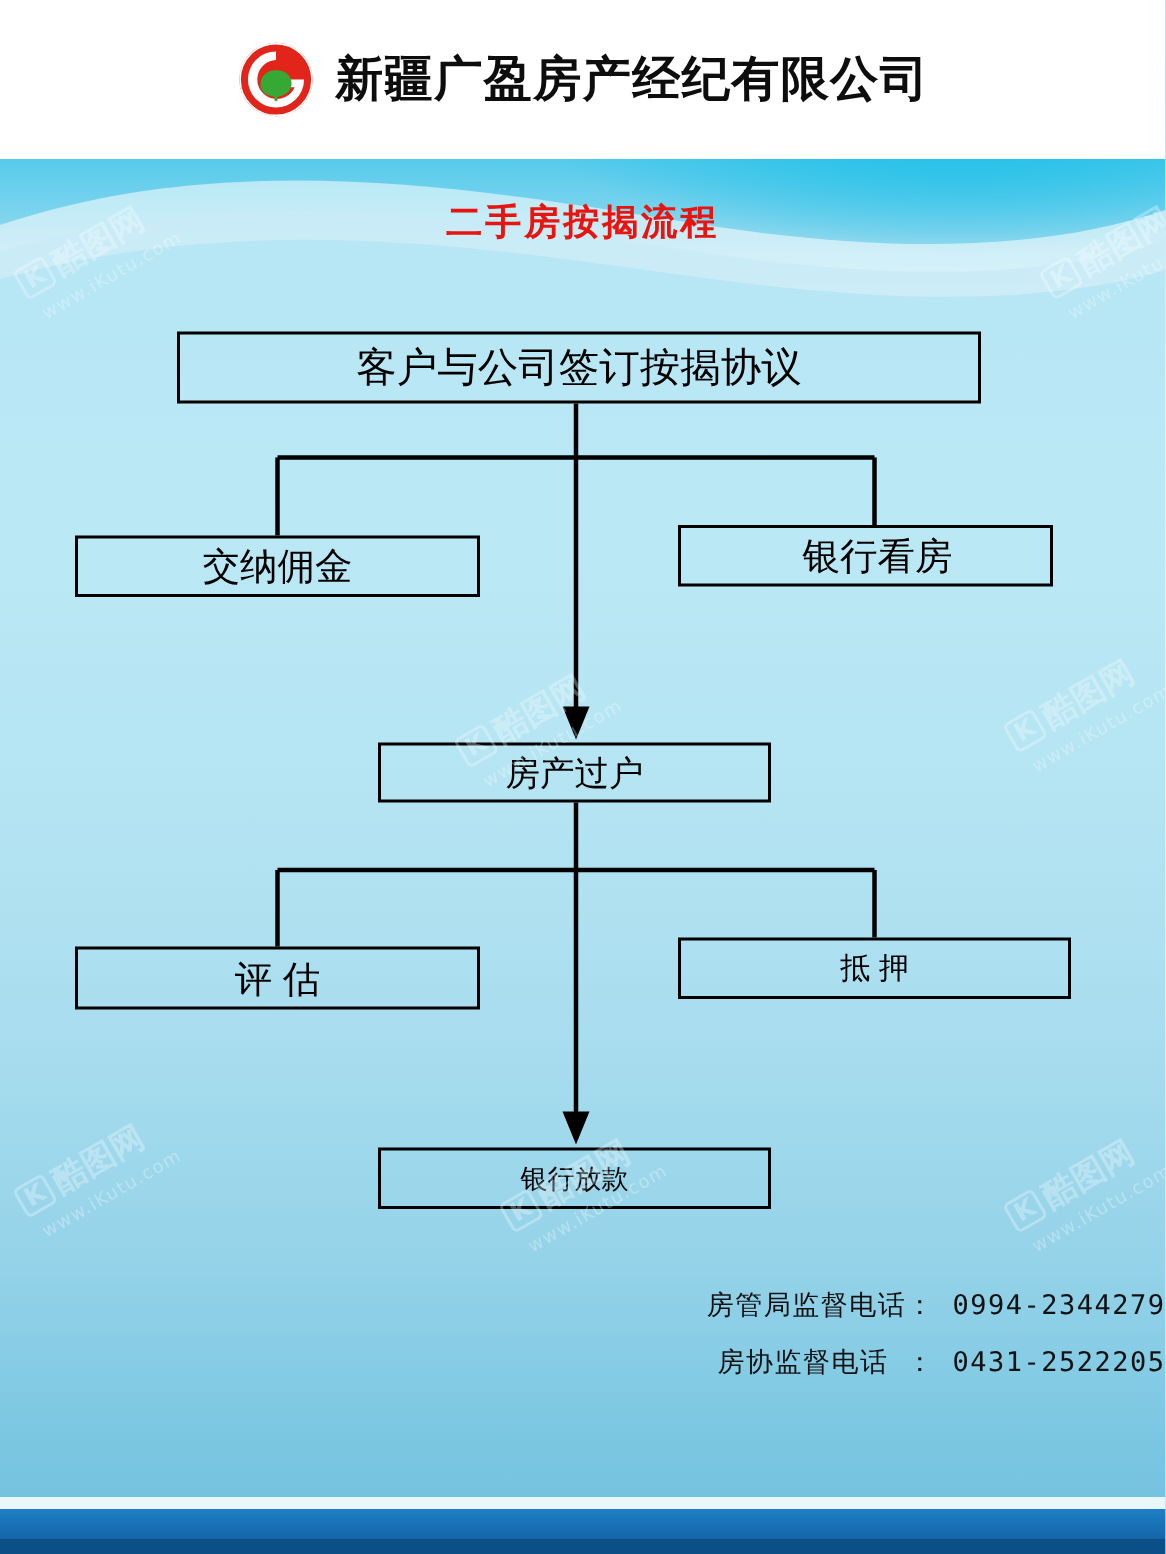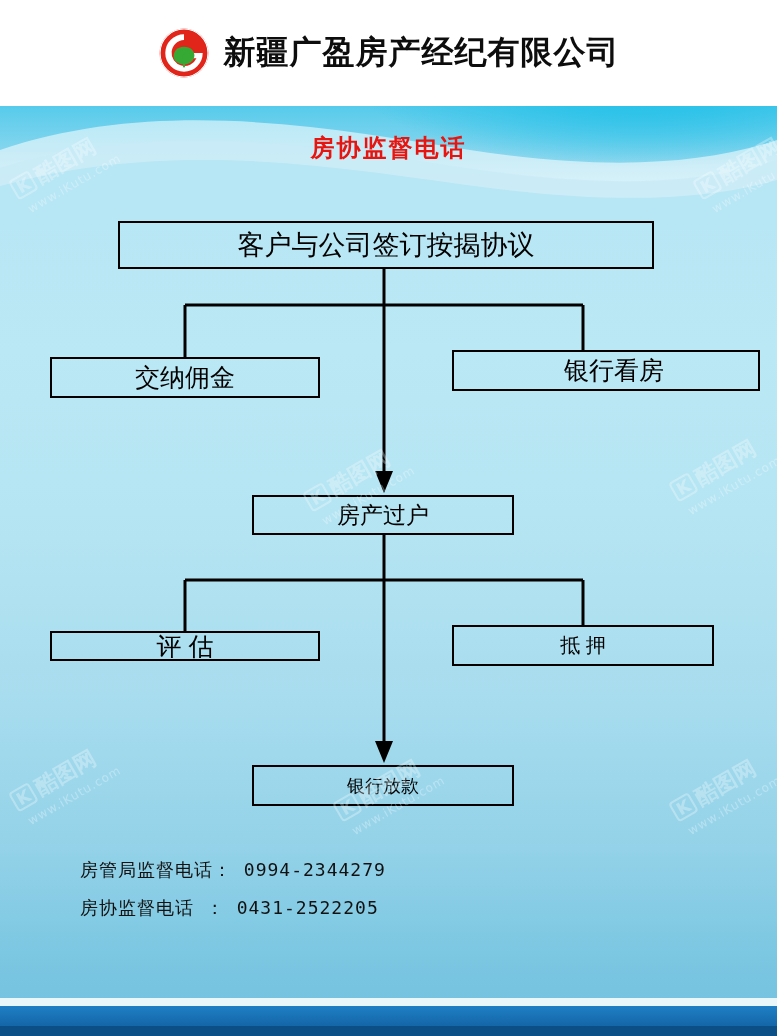--- a/index.html
+++ b/index.html
@@ -126,32 +126,32 @@
     width: 536px; height: 48px;
     font-size: 27px;
   }
   .n-commission {
     left: 50px; top: 162px;
     width: 270px; height: 41px;
     font-size: 25px;
   }
   .n-bankvisit {
     left: 452px; top: 155px;
-    width: 308px; height: 41px;
+    width: 250px; height: 41px;
     font-size: 25px;
     padding-left: 16px;
   }
   .n-transfer {
     left: 252px; top: 300px;
     width: 262px; height: 40px;
     font-size: 23px;
   }
   .n-appraisal {
     left: 50px; top: 436px;
-    width: 270px; height: 30px;
+    width: 270px; height: 42px;
     font-size: 25px;
   }
   .n-mortgage {
     left: 452px; top: 430px;
     width: 262px; height: 41px;
     font-size: 20px;
   }
   .n-loan {
     left: 252px; top: 570px;
     width: 262px; height: 41px;
@@ -162,21 +162,21 @@
     left: 0; top: 0;
     width: 777px; height: 650px;
   }
 
   
   .contacts {
     position: absolute;
     left: 0; top: 858px;
     width: 777px;
     z-index: 6;
-    text-align: left;
+    text-align: right;
     padding-left: 80px;
     box-sizing: border-box;
   }
   .contact-line {
     font-family: "DejaVu Sans Mono", monospace;
     font-size: 18px;
     color: #111;
     letter-spacing: 1px;
     margin-bottom: 14px;
     white-space: nowrap;
@@ -267,21 +267,21 @@
       <circle cx="50" cy="50" r="46" fill="none" stroke="#ffffff" stroke-width="2"></circle>
       <path d="M50 6 a44 44 0 0 1 0 88 a44 44 0 0 1 0 -88" fill="#e1251b"></path>
       <path d="M50 14 A36 36 0 1 0 86 50 L58 50 L58 60 L74 60 A25 25 0 1 1 50 25 Z" fill="#ffffff"></path>
       <path d="M50 38 c-14 0 -20 10 -20 18 c0 10 9 16 20 16 c11 0 20 -7 20 -17 c0 -9 -7 -17 -20 -17 z" fill="#36a935"></path>
       <path d="M50 44 c-8 1 -13 7 -13 14 c0 7 6 12 13 12 c7 0 13 -5 13 -12 c0 -7 -5 -13 -13 -14 z" fill="#36a935"></path>
       <rect x="48" y="52" width="4" height="26" rx="2" fill="#36a935"></rect>
     </svg>
     <div class="company-name">新疆广盈房产经纪有限公司</div>
   </div>
 
-  <div class="poster-title">房协监督电话</div>
+  <div class="poster-title">二手房按揭流程</div>
 
   <div class="flow">
 
     <svg class="flow-lines" viewBox="0 0 777 650">
       <g stroke="#000" stroke-width="3" fill="none">
 
         <line x1="384" y1="74" x2="384" y2="110"></line>
 
         <line x1="185" y1="110" x2="583" y2="110"></line>
 

